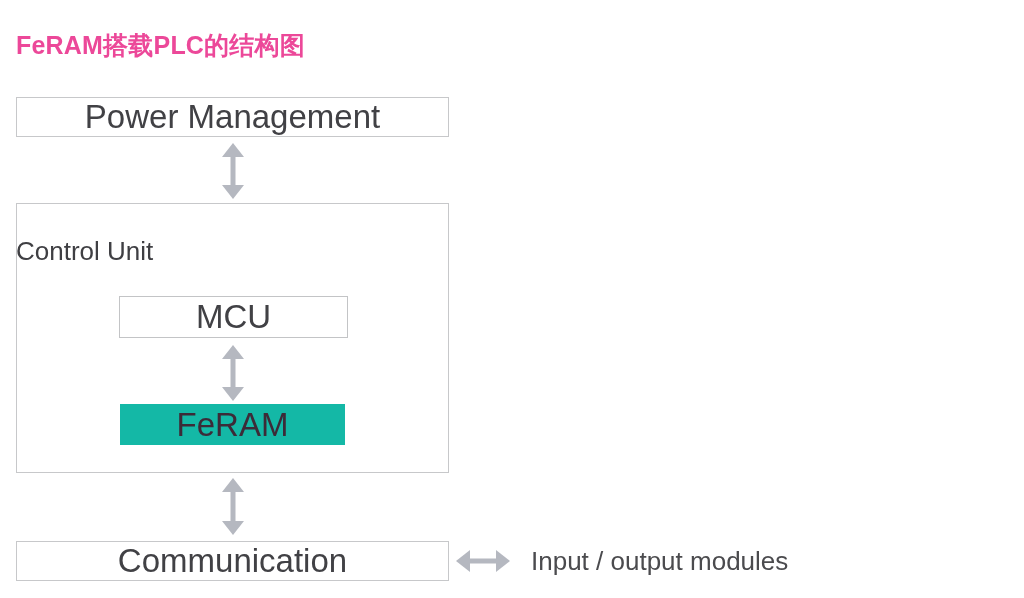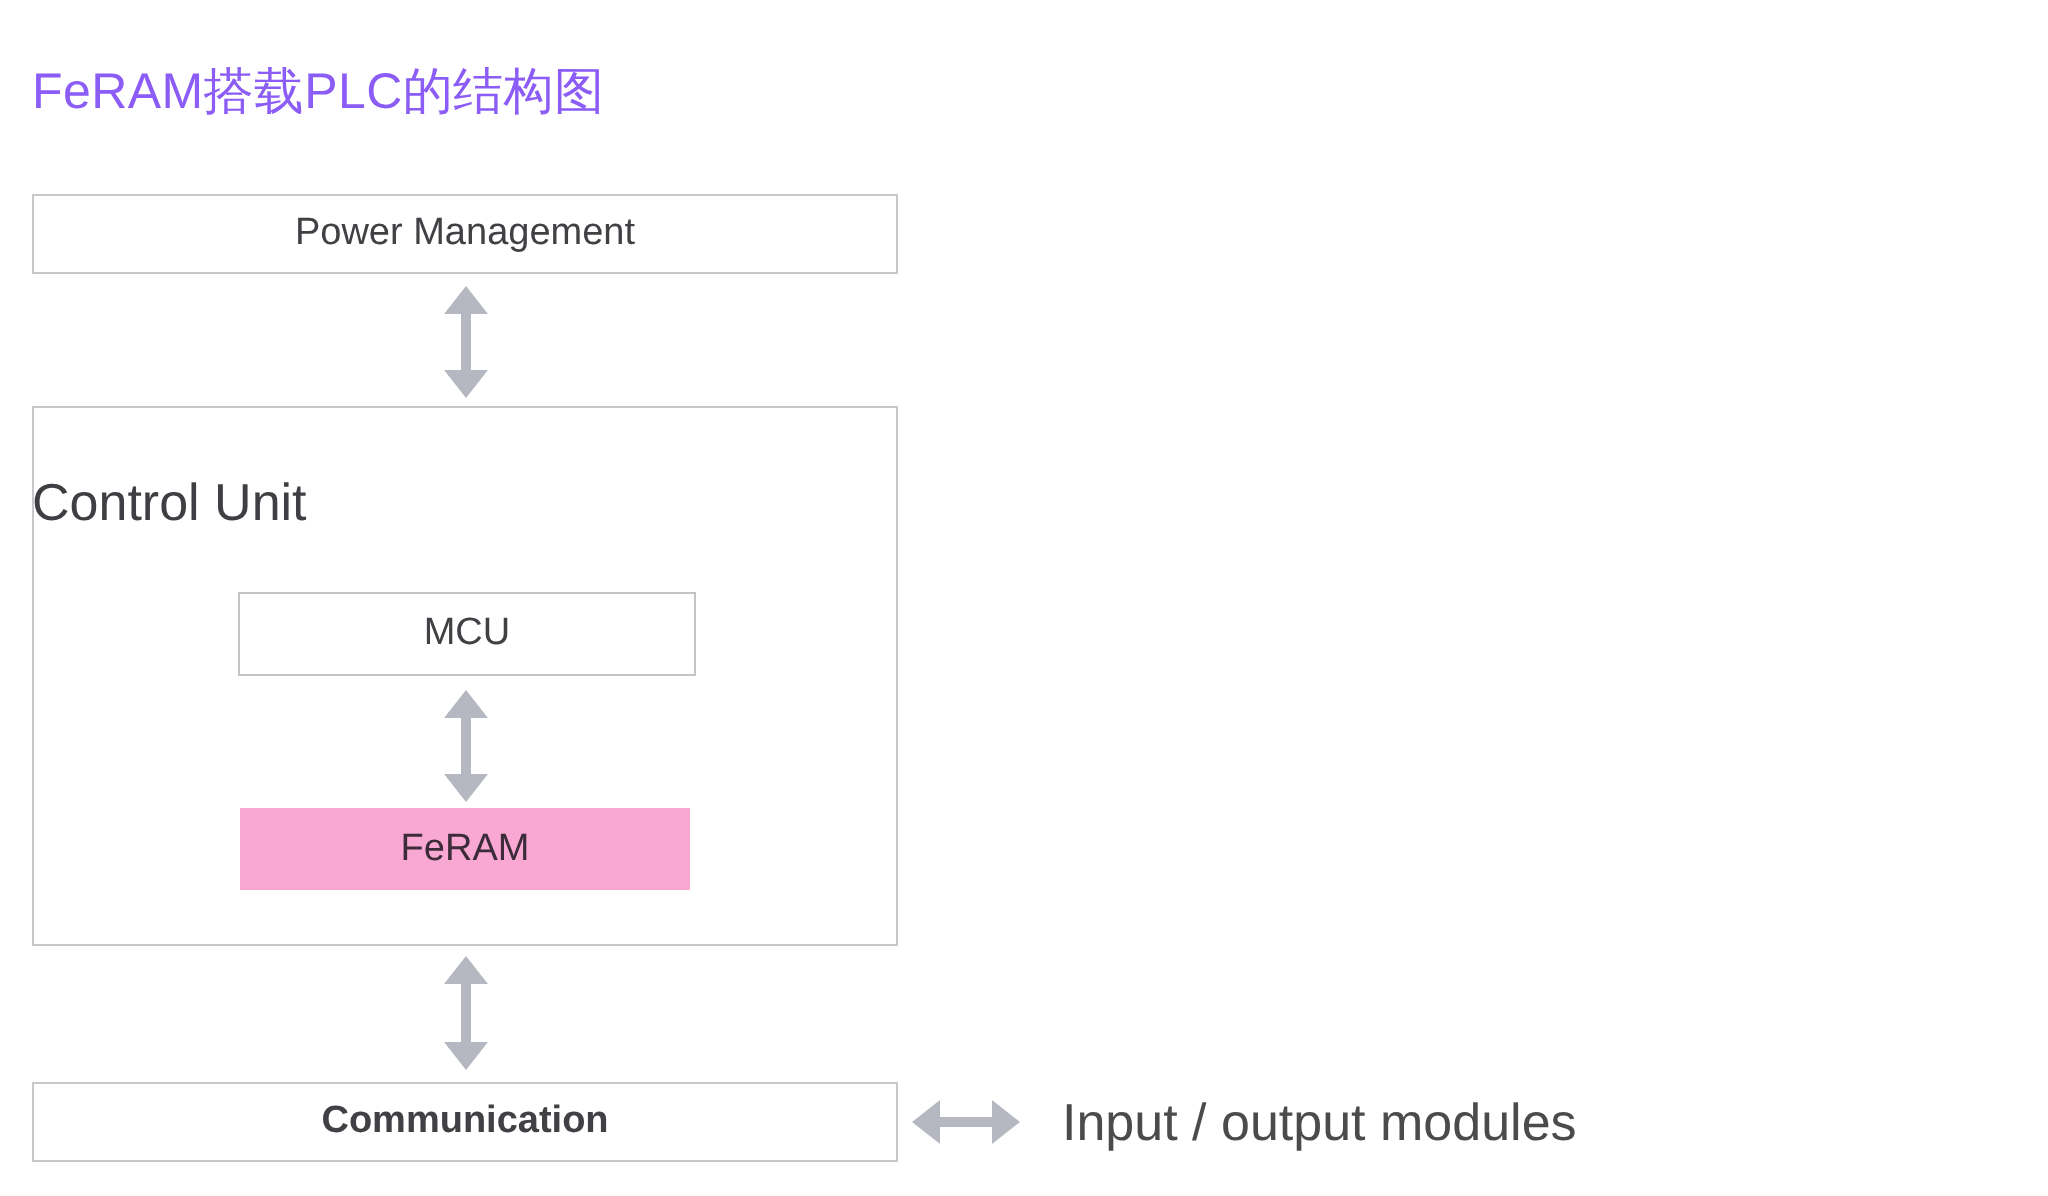--- a/index.html
+++ b/index.html
@@ -13,34 +13,34 @@
     height: 598px;
     background: #ffffff;
     font-family: "Liberation Sans", "DejaVu Sans", sans-serif;
     overflow: hidden;
   }
   .title {
     position: absolute;
     left: 16px;
     top: 29px;
     font-size: 25px;
-    font-weight: normal;
-    color: #8b5cf6;
+    font-weight: bold;
+    color: #ec4899;
     letter-spacing: 0.2px;
     white-space: nowrap;
   }
   .box {
     position: absolute;
     box-sizing: border-box;
     background: #ffffff;
     border: 1.5px solid #c7c8ca;
     display: flex;
     align-items: center;
     justify-content: center;
-    font-size: 19px;
+    font-size: 33px;
     color: #414145;
   }
   .power-box {
     left: 16px; top: 97px;
     width: 433px; height: 40px;
   }
   .control-box {
     left: 16px; top: 203px;
     width: 433px; height: 270px;
     background: #ffffff;
@@ -55,26 +55,26 @@
   }
   .mcu-box {
     left: 119px; top: 296px;
     width: 229px; height: 42px;
     border-color: #c3c4c6;
   }
   .feram-box {
     left: 120px; top: 404px;
     width: 225px; height: 41px;
     border: none;
-    background: #f9a8d4;
+    background: #14b8a6;
     color: #3c2b38;
   }
   .comm-box {
     left: 16px; top: 541px;
-    width: 433px; height: 40px; font-weight: bold;
+    width: 433px; height: 40px;
   }
   .arrow {
     position: absolute;
     line-height: 0;
   }
   .arrow-v1 { left: 220px; top: 143px; }
   .arrow-v2 { left: 220px; top: 345px; }
   .arrow-v3 { left: 220px; top: 478px; }
   .arrow-h  { left: 456px; top: 549px; }
   .io-label {

